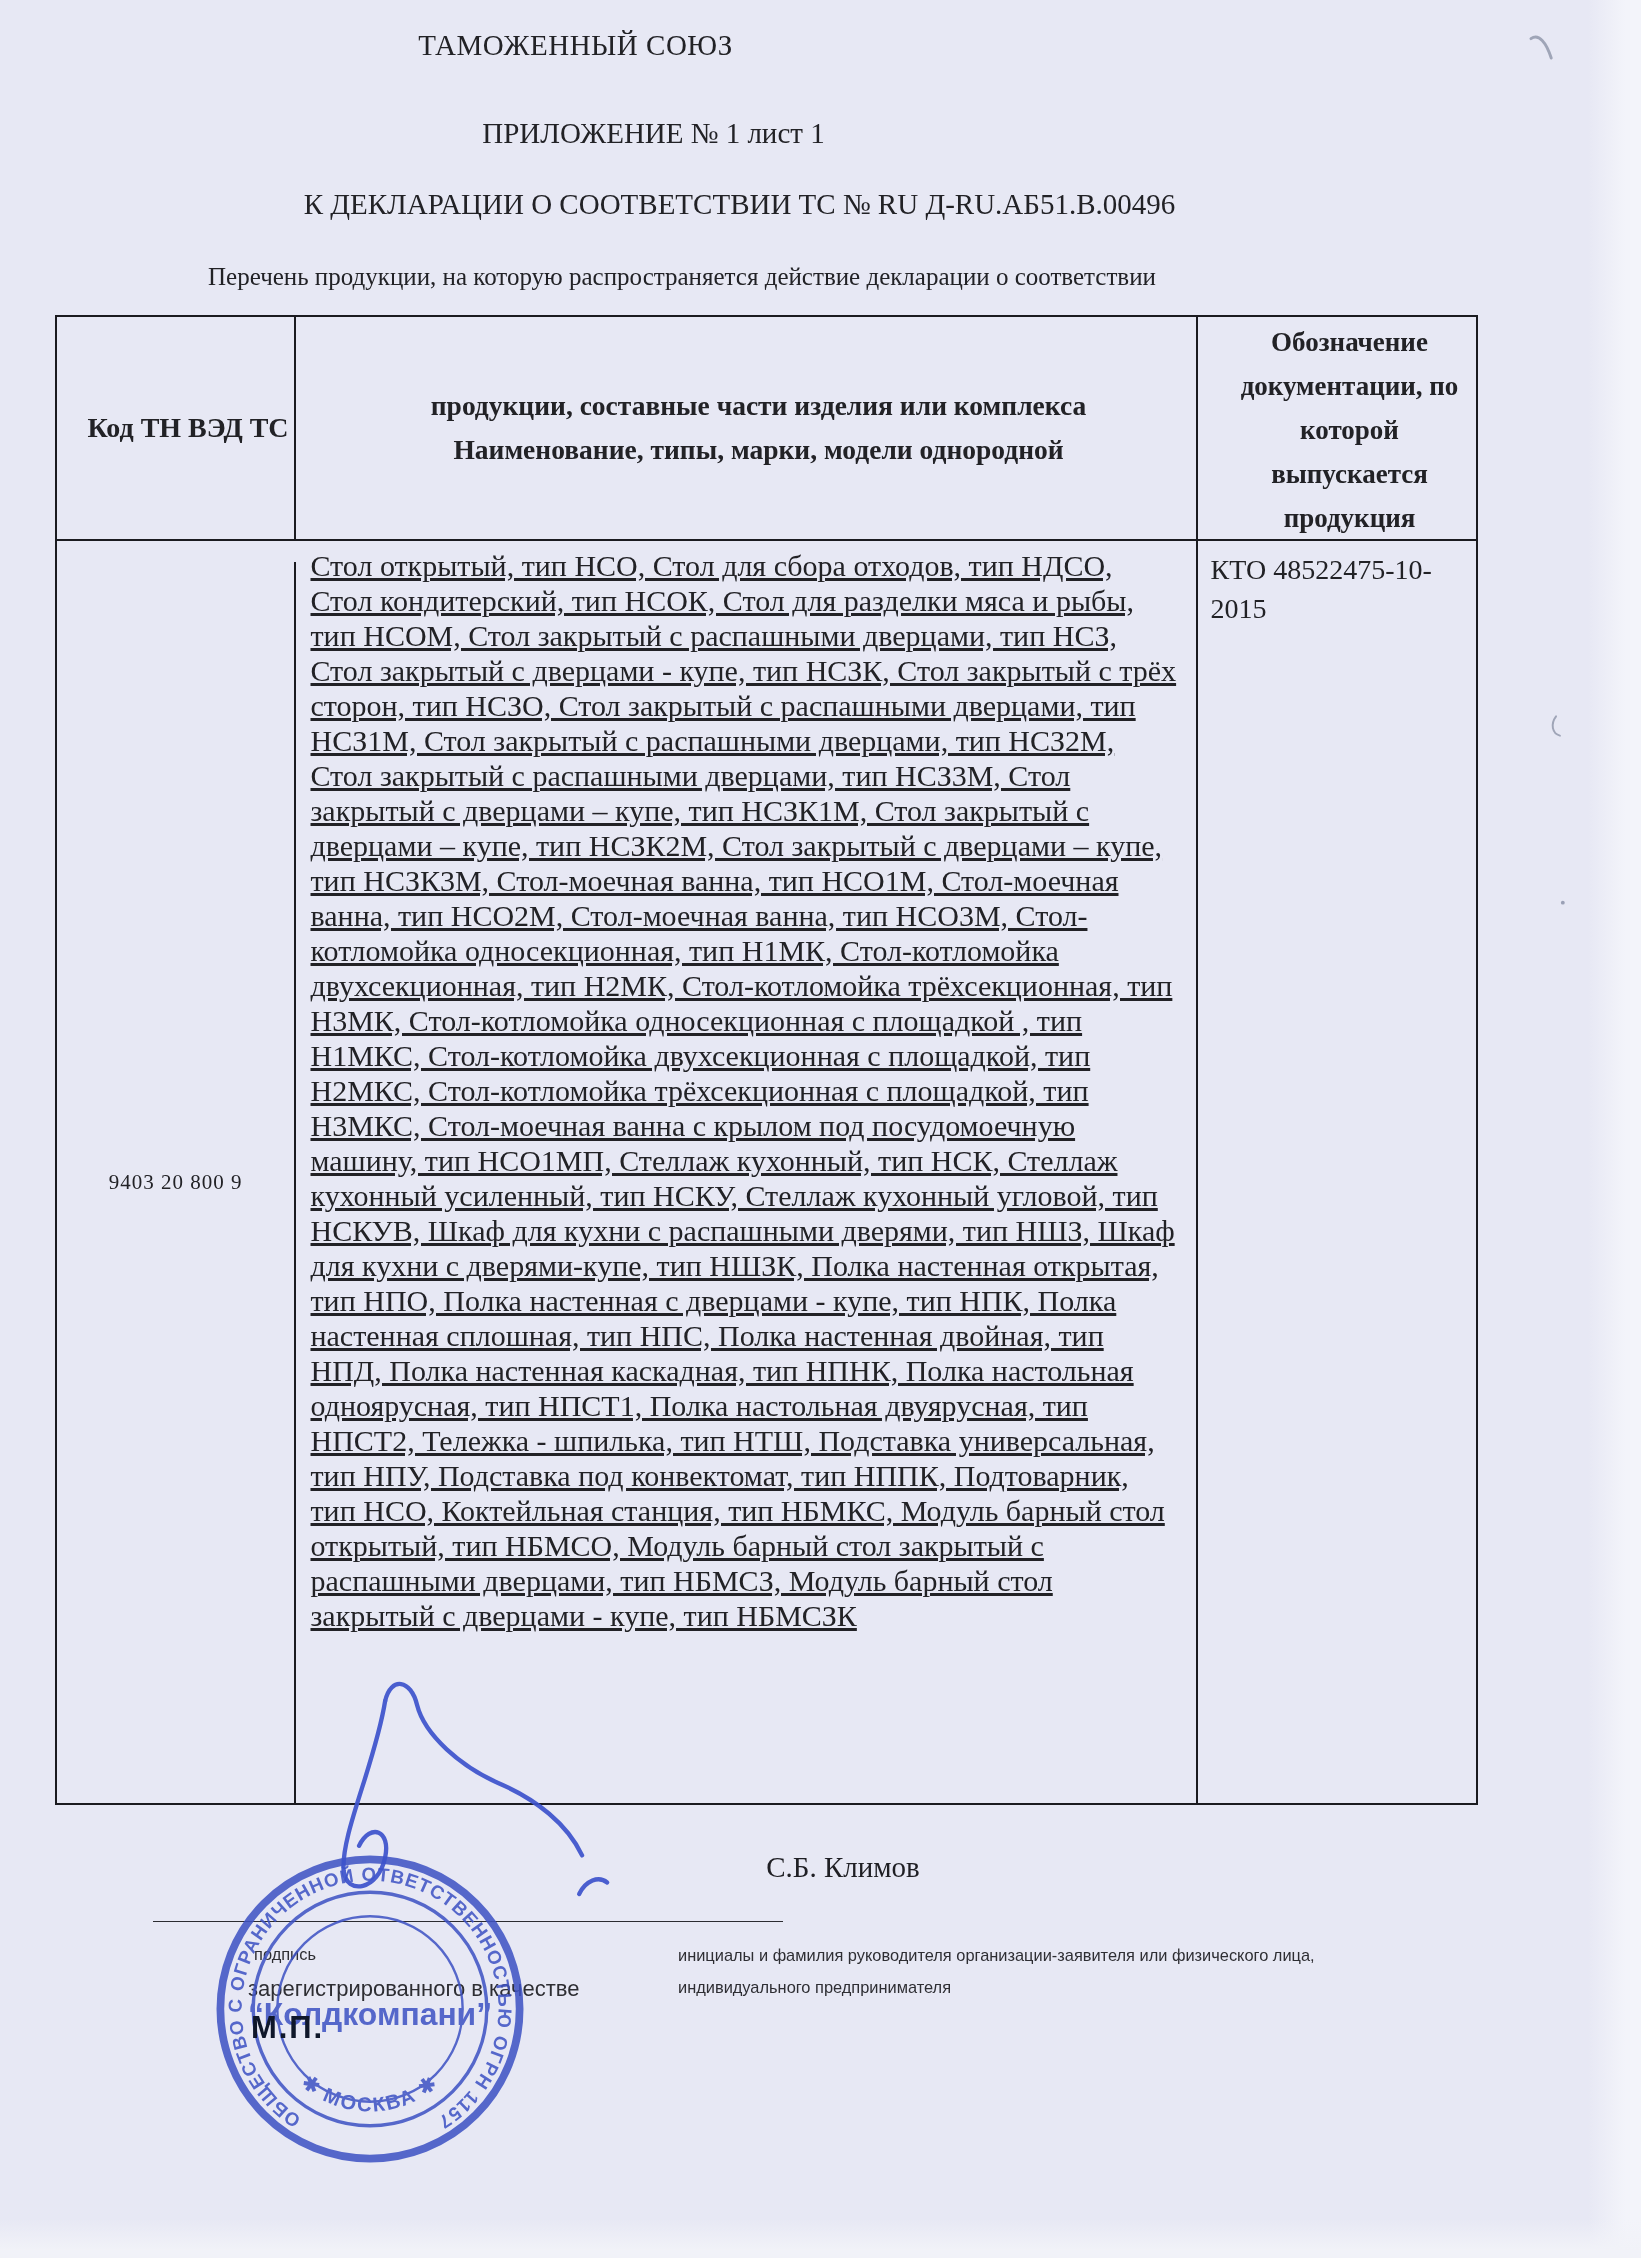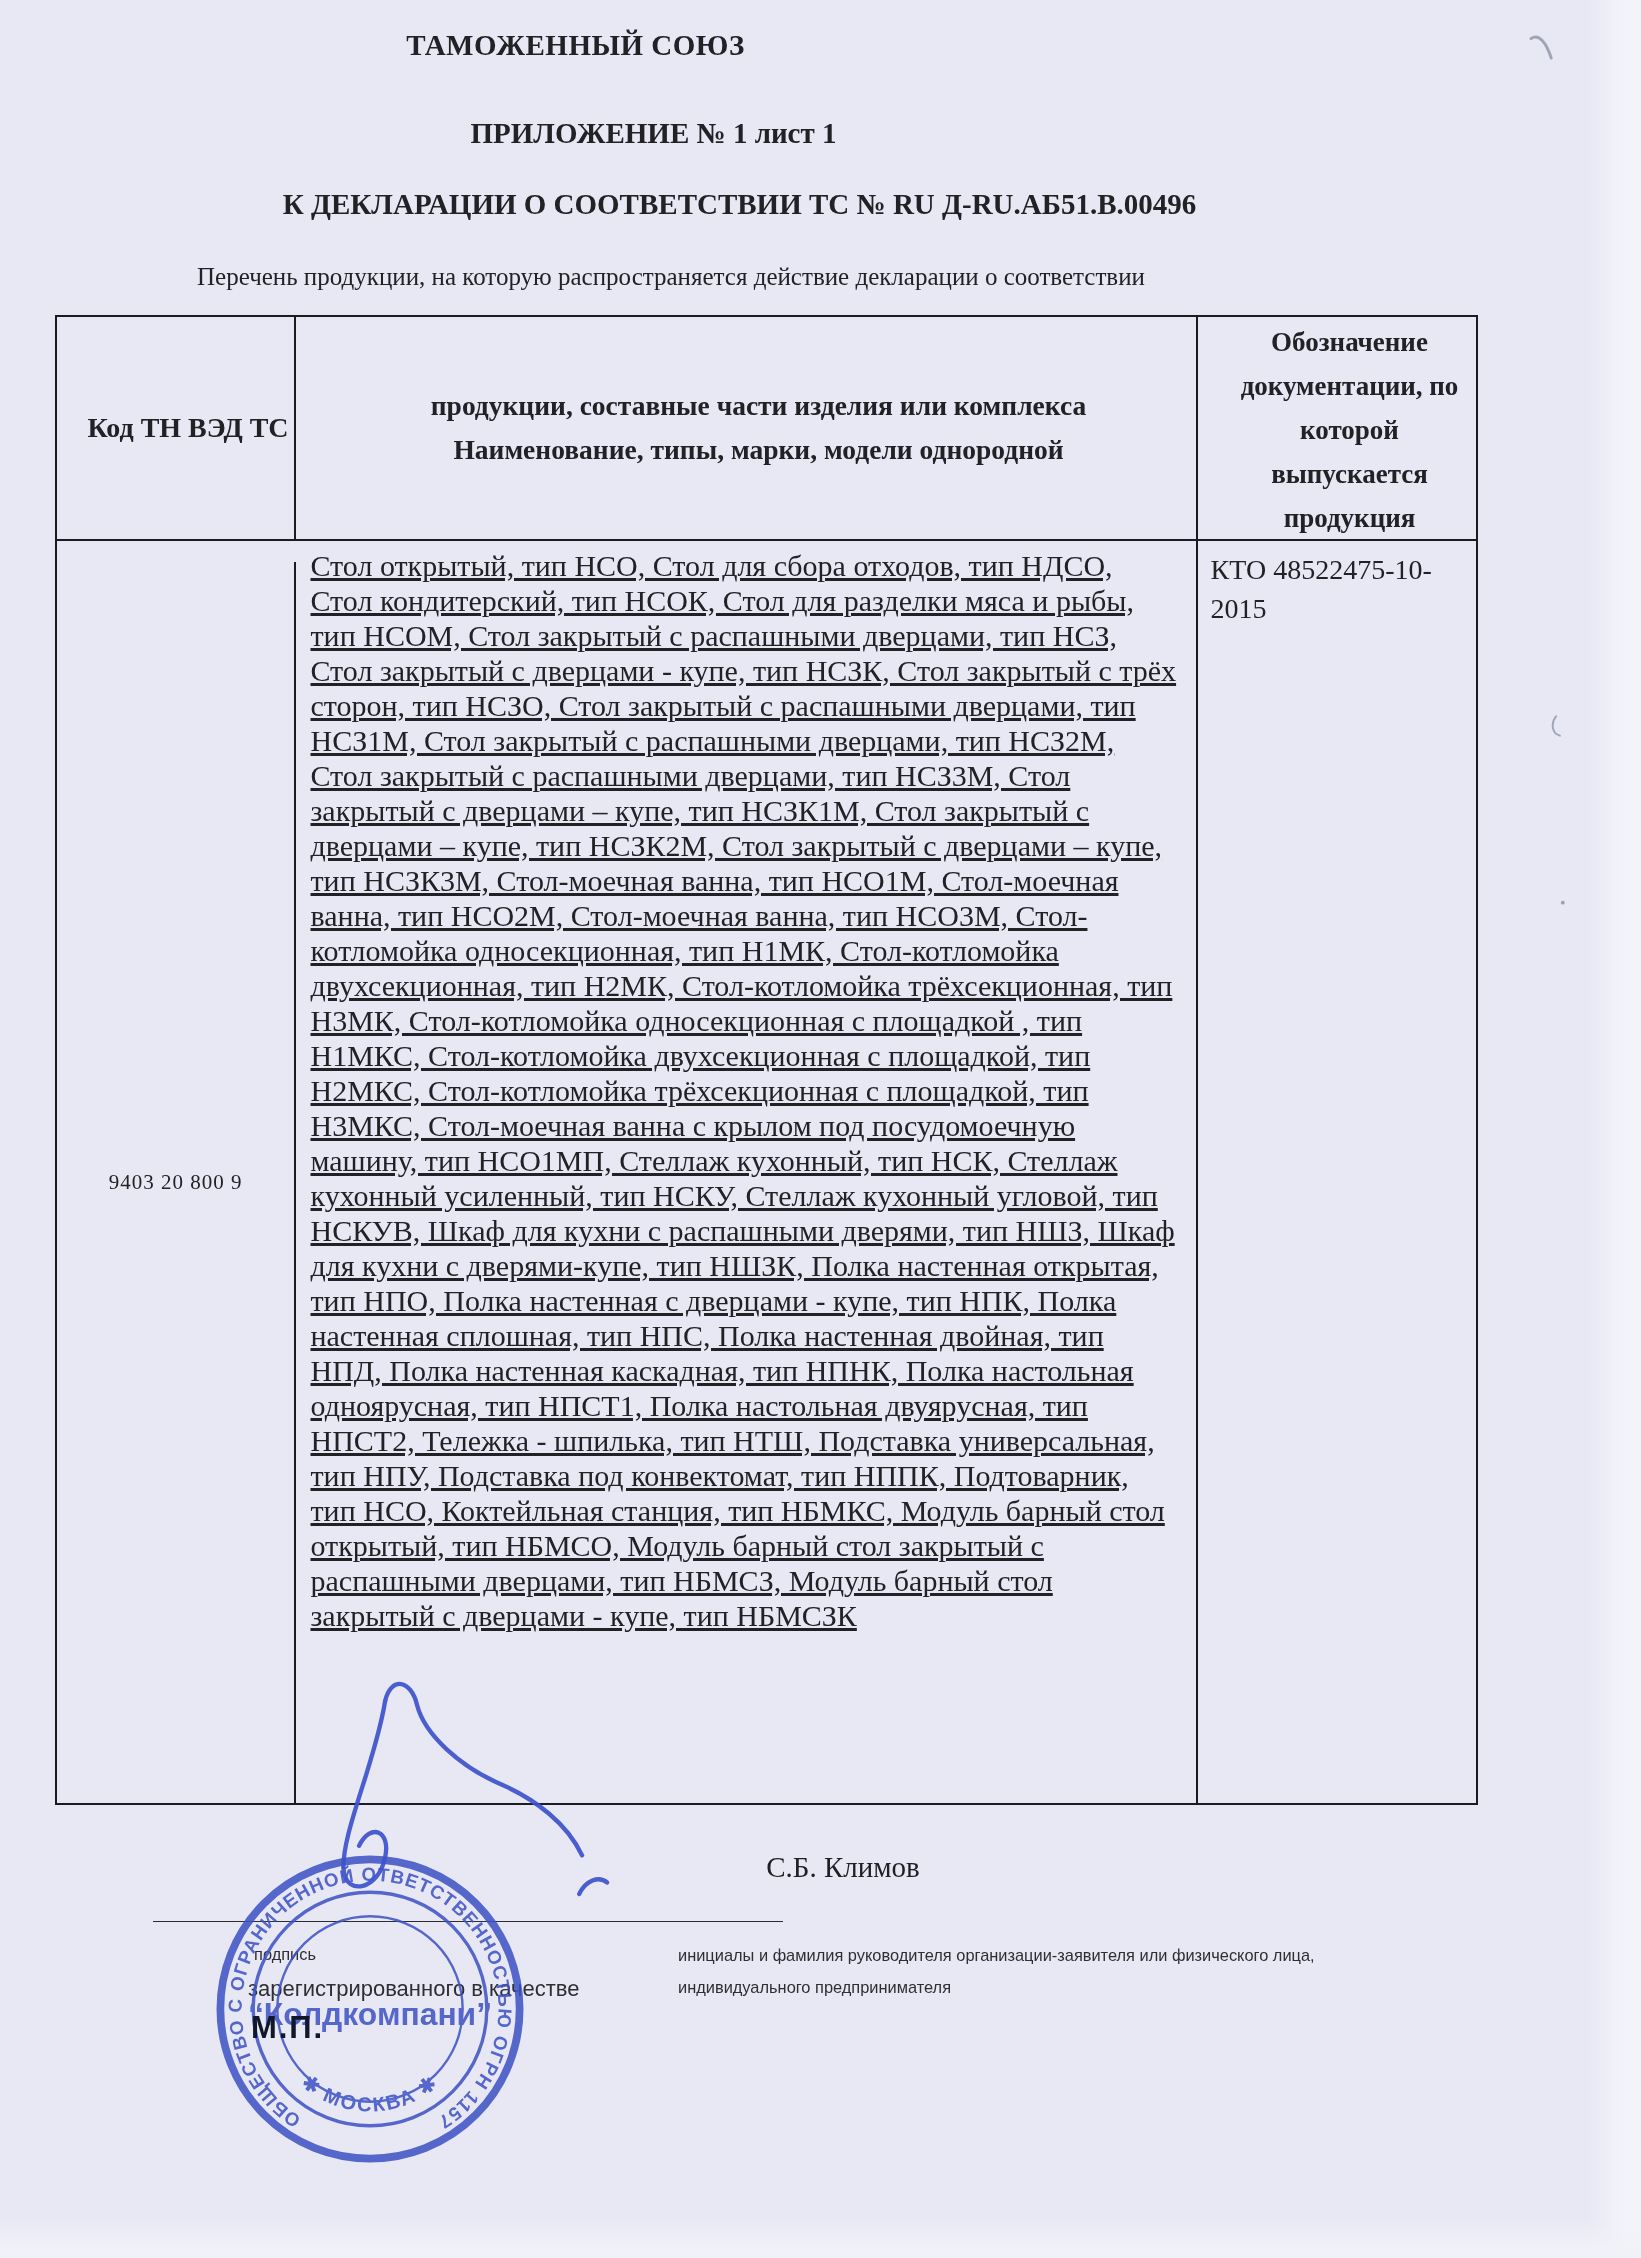--- a/index.html
+++ b/index.html
@@ -6,25 +6,25 @@
   .page{
     position:relative;width:1641px;height:2258px;margin:0 auto;
     background:#e7e8f4;overflow:hidden;
     font-family:"Liberation Serif", serif;color:#222226;
   }
   .edge-right{position:absolute;top:0;right:0;width:53px;height:100%;
     background:linear-gradient(to right,rgba(246,247,251,0),#f3f4fa 70%);}
   .edge-bottom{position:absolute;left:0;bottom:0;width:100%;height:39px;
     background:linear-gradient(to bottom,rgba(246,247,251,0),#f1f2f8 80%);}
 
-  .hline{position:absolute;text-align:center;font-weight:bold;}
+  .hline{position:absolute;text-align:center;font-weight:normal;}
   .h1{top:29px;left:0;width:1151px;font-size:29px;letter-spacing:0.5px;}
   .h2{top:117px;left:0;width:1307px;font-size:29px;}
   .h3{top:188px;left:0;width:1479px;font-size:29px;}
-  .sub{position:absolute;top:263px;left:0;width:1342px;text-align:center;
+  .sub{position:absolute;top:263px;left:11px;width:1342px;text-align:center;
     font-size:25px;font-weight:normal;}
 
   .tbl{
     position:absolute;left:55px;top:315px;width:1423px;height:1490px;
     box-sizing:border-box;border:2.9px solid #1b1b20;
     display:grid;grid-template-columns:239px 902px 1fr;grid-template-rows:224px 1fr;
   }
   .cell{box-sizing:border-box;}
   .b-r{border-right:2.9px solid #1b1b20;}
   .b-b{border-bottom:2.9px solid #1b1b20;}

